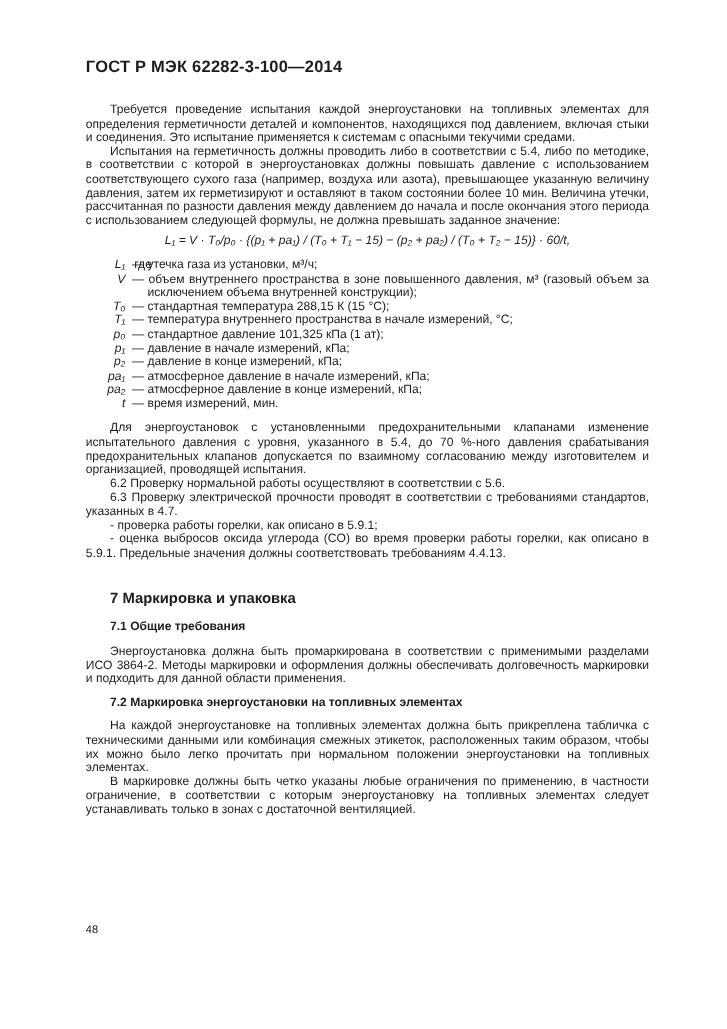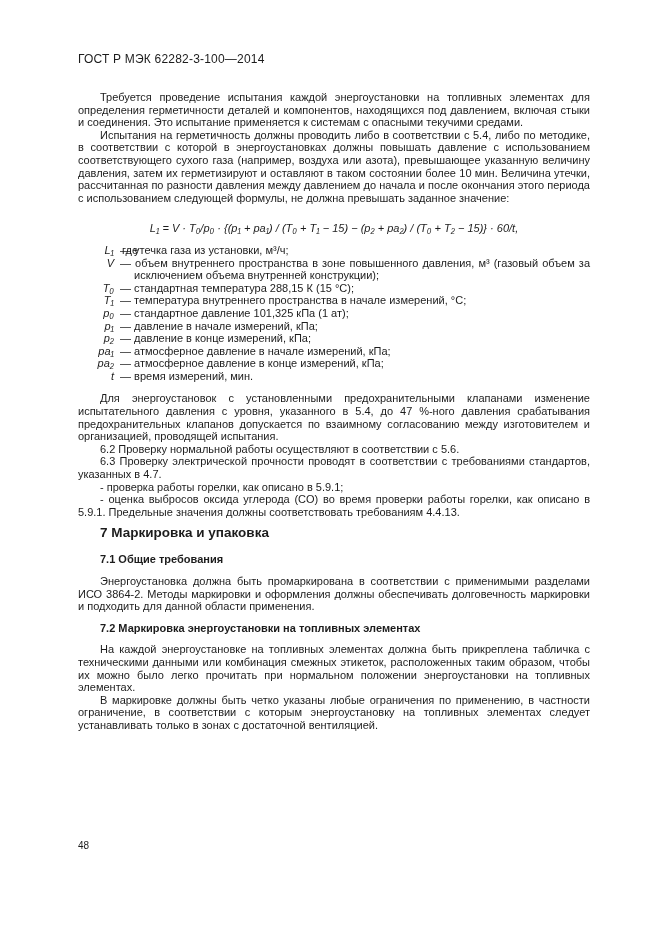--- a/index.html
+++ b/index.html
@@ -10,34 +10,34 @@
     color: #1c1c1c;
     overflow: hidden;
   }
   .page {
     position: relative;
     width: 661px; height: 935px;
     background: #ffffff;
     padding: 52px 71px 0 78px;
   }
   .doc-header {
-    font-size: 12px;
-    font-weight: normal;
+    font-size: 15px;
+    font-weight: bold;
     letter-spacing: 0.2px;
     margin-bottom: 25px;
   }
   .body-text { font-size: 11px; line-height: 12.6px; }
   p.para {
     text-align: justify;
     text-indent: 22px;
   }
   .formula-line {
     text-align: center;
     font-style: italic;
-    margin: 18px 0 9px 0;
+    margin: 6px 0 9px 0;
   }
   .where-block { position: relative; }
   .where-label { position: absolute; left: 0; top: 0; margin-left: 44px; }
   .def-row {
     display: grid;
     grid-template-columns: 36px 1fr;
     column-gap: 6px;
   }
   .def-term {
     text-align: right;
@@ -46,21 +46,21 @@
   }
   .def-text {
     text-align: justify;
     padding-left: 14px;
     text-indent: -14px;
   }
   .gap-sm { height: 10px; }
   .section-heading {
     font-size: 13.5px;
     font-weight: bold;
-    margin: 7px 0 13px 0;
+    margin: 27px 0 13px 0;
     text-indent: 22px;
     line-height: 15px;
   }
   .sub-heading {
     font-size: 11px;
     font-weight: bold;
     margin: 9px 0 9px 0;
     text-indent: 22px;
   }
   .page-number {
@@ -125,21 +125,21 @@
         </div>
         <div class="def-row">
           <span class="def-term">t</span>
           <span class="def-text">— время измерений, мин.</span>
         </div>
       </div>
     </div>
 
     <div class="gap-sm"></div>
 
-    <p class="para">Для энергоустановок с установленными предохранительными клапанами изменение испытательного давления с уровня, указанного в 5.4, до 47 %-ного давления срабатывания предохранительных клапанов допускается по взаимному согласованию между изготовителем и организацией, проводящей испытания.</p>
+    <p class="para">Для энергоустановок с установленными предохранительными клапанами изменение испытательного давления с уровня, указанного в 5.4, до 70 %-ного давления срабатывания предохранительных клапанов допускается по взаимному согласованию между изготовителем и организацией, проводящей испытания.</p>
     <p class="para">6.2 Проверку нормальной работы осуществляют в соответствии с 5.6.</p>
     <p class="para">6.3 Проверку электрической прочности проводят в соответствии с требованиями стандартов, указанных в 4.7.</p>
     <p class="para">- проверка работы горелки, как описано в 5.9.1;</p>
     <p class="para">- оценка выбросов оксида углерода (CO) во время проверки работы горелки, как описано в 5.9.1. Предельные значения должны соответствовать требованиям 4.4.13.</p>
 
     <h2 class="section-heading">7 Маркировка и упаковка</h2>
 
     <h3 class="sub-heading">7.1 Общие требования</h3>
     <p class="para">Энергоустановка должна быть промаркирована в соответствии с применимыми разделами ИСО 3864-2. Методы маркировки и оформления должны обеспечивать долговечность маркировки и подходить для данной области применения.</p>
 

